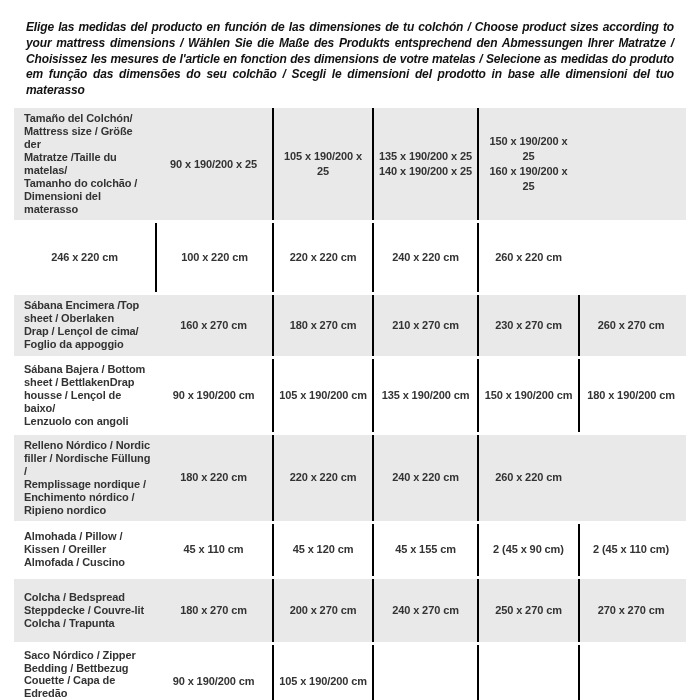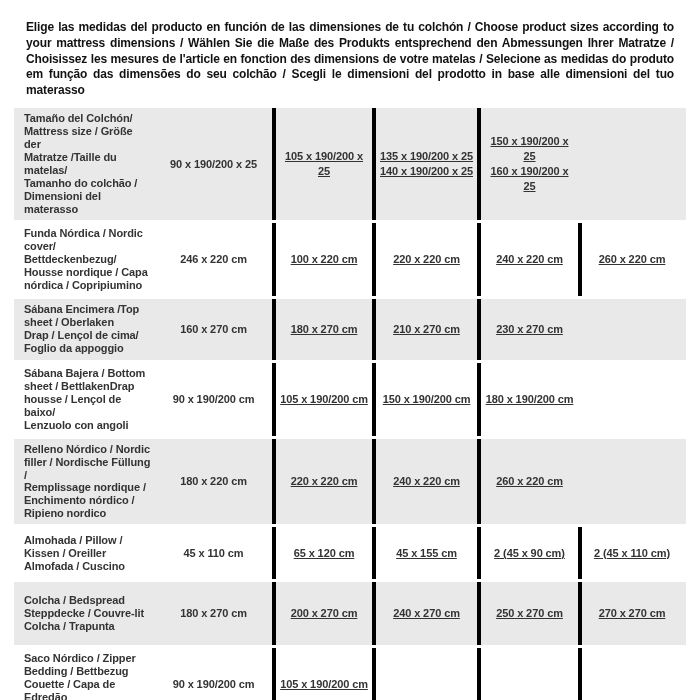--- a/index.html
+++ b/index.html
@@ -21,20 +21,21 @@
     background: #ffffff;
   }
   .intro {
     margin: 20px 26px 9px 26px;
     font-size: 12px;
     font-weight: 700;
     line-height: 1.32;
     letter-spacing: -0.15px;
     text-align: justify;
     color: #121212;
+    font-style: italic;
   }
   .size-table {
     margin: 0 14px;
   }
   .trow {
     display: grid;
     grid-template-columns: 141px 117px 100px 105px 101px 104px;
     margin-bottom: 3px;
   }
   .trow.alt {
@@ -56,22 +57,21 @@
     text-align: left;
     line-height: 1.18;
     padding-left: 10px;
   }
   .value-cell {
     justify-content: center;
     text-align: center;
     line-height: 1.35;
   }
   .value-cell + .value-cell {
-    border-left: 4px solid #000000;
-    text-decoration: underline;
+    border-left: 2px solid #000000;
   }
   
   .trow:nth-child(1) { min-height: 70px; }
   .trow:nth-child(2) { min-height: 69px; }
   .trow:nth-child(3) { min-height: 61px; }
   .trow:nth-child(4) { min-height: 64px; }
   .trow:nth-child(5) { min-height: 73px; }
   .trow:nth-child(6) { min-height: 52px; }
   .trow:nth-child(7) { min-height: 63px; }
   .trow:nth-child(8) { min-height: 61px; }
@@ -93,49 +93,47 @@
 Dimensioni del materasso</div>
       <div class="cell value-cell">90 x 190/200 x 25</div>
       <div class="cell value-cell">105 x 190/200 x 25</div>
       <div class="cell value-cell">135 x 190/200 x 25
 140 x 190/200 x 25</div>
       <div class="cell value-cell">150 x 190/200 x 25
 160 x 190/200 x 25</div>
     </div>
 
     <div class="trow">
-      <div class="cell label-cell">Funda Nórdica /  Nordic
-cover/ Bettdeckenbezug/
-Housse nordique / Capa
-nórdica / Copripiumino</div>
       <div class="cell value-cell">246 x 220 cm</div>
       <div class="cell value-cell">100 x 220 cm</div>
       <div class="cell value-cell">220 x 220 cm</div>
       <div class="cell value-cell">240 x 220 cm</div>
       <div class="cell value-cell">260 x 220 cm</div>
     </div>
 
     <div class="trow alt">
       <div class="cell label-cell">Sábana Encimera /Top
 sheet / Oberlaken
 Drap / Lençol de cima/
 Foglio da appoggio</div>
       <div class="cell value-cell">160 x 270 cm</div>
       <div class="cell value-cell">180 x 270 cm</div>
       <div class="cell value-cell">210 x 270 cm</div>
       <div class="cell value-cell">230 x 270 cm</div>
+      <div class="cell value-cell">260 x 270 cm</div>
     </div>
 
     <div class="trow">
       <div class="cell label-cell">Sábana Bajera / Bottom
 sheet / BettlakenDrap
 housse / Lençol de baixo/
 Lenzuolo con angoli</div>
       <div class="cell value-cell">90 x 190/200 cm</div>
       <div class="cell value-cell">105 x 190/200 cm</div>
+      <div class="cell value-cell">135 x 190/200 cm</div>
       <div class="cell value-cell">150 x 190/200 cm</div>
       <div class="cell value-cell">180 x 190/200 cm</div>
     </div>
 
     <div class="trow alt">
       <div class="cell label-cell">Relleno Nórdico / Nordic
 filler / Nordische Füllung /
 Remplissage nordique /
 Enchimento nórdico /
 Ripieno nordico</div>
@@ -143,21 +141,21 @@
       <div class="cell value-cell">220 x 220 cm</div>
       <div class="cell value-cell">240 x 220 cm</div>
       <div class="cell value-cell">260 x 220 cm</div>
     </div>
 
     <div class="trow">
       <div class="cell label-cell">Almohada  / Pillow /
 Kissen / Oreiller
 Almofada / Cuscino</div>
       <div class="cell value-cell">45 x 110 cm</div>
-      <div class="cell value-cell">65 x 120 cm</div>
+      <div class="cell value-cell">45 x 120 cm</div>
       <div class="cell value-cell">45 x 155 cm</div>
       <div class="cell value-cell">2 (45 x 90 cm)</div>
       <div class="cell value-cell">2 (45 x 110 cm)</div>
     </div>
 
     <div class="trow alt">
       <div class="cell label-cell">Colcha / Bedspread
 Steppdecke / Couvre-lit
 Colcha / Trapunta</div>
       <div class="cell value-cell">180 x 270 cm</div>

